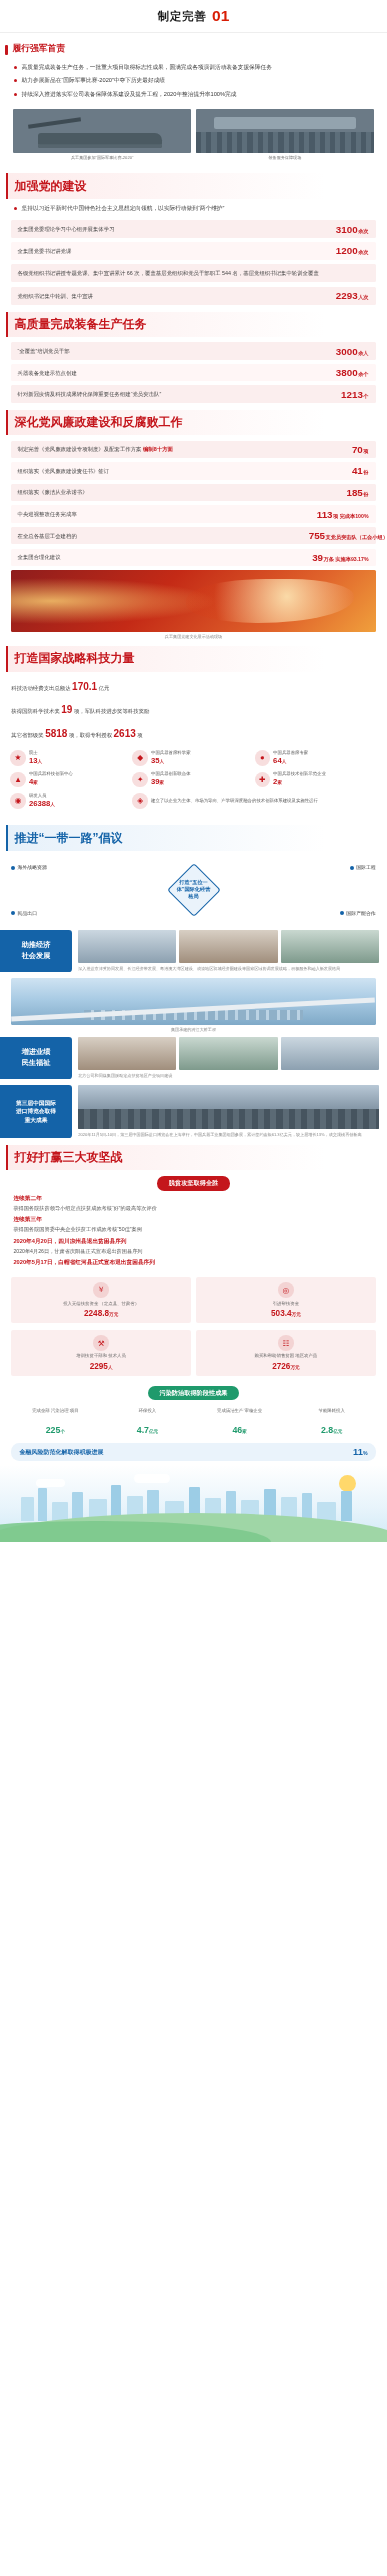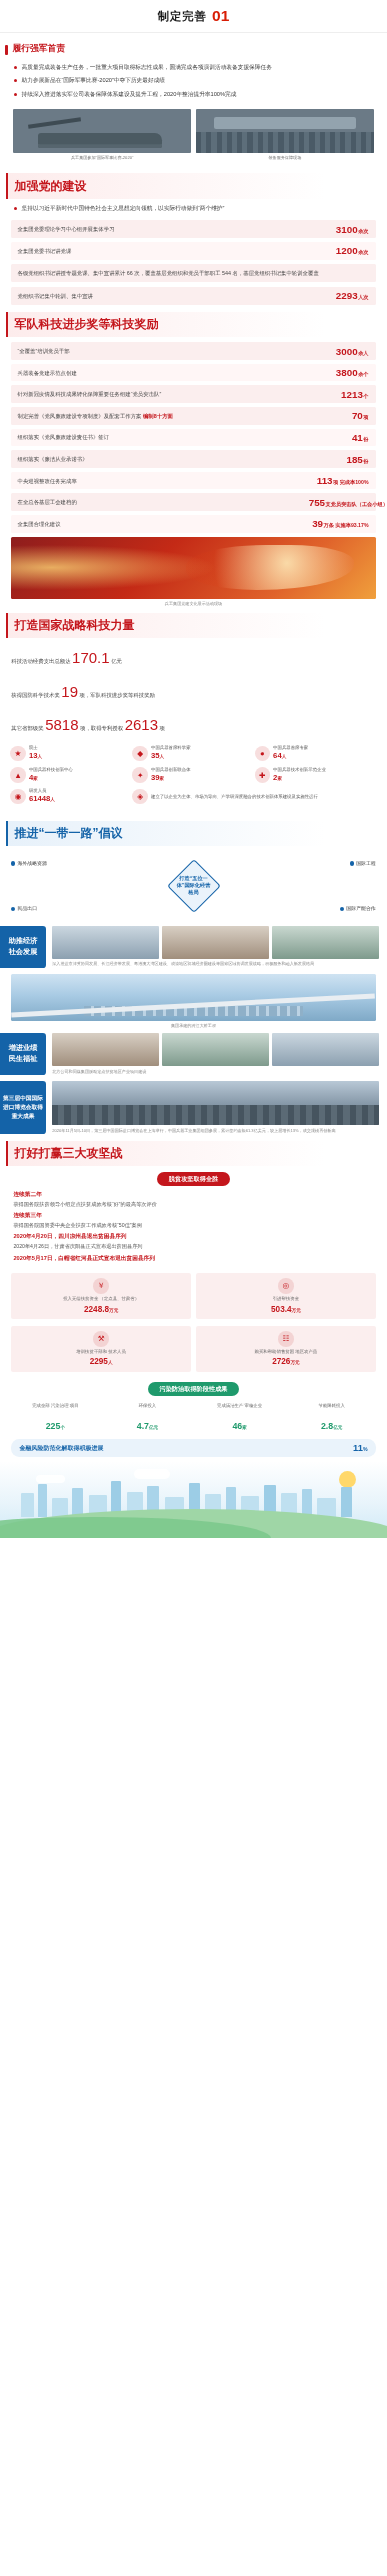--- a/index.html
+++ b/index.html
@@ -148,21 +148,21 @@
     content:""; position:absolute; right:6%; top:14%; width:46%; height:72%;
     border-radius:50% 40% 60% 45%;
     background: radial-gradient(circle at 60% 40%, rgba(255,240,190,.85), rgba(220,60,20,.15) 70%);
   }
   .banner-cap { font-size:4.1px; color:#888; text-align:center; margin: 2.1px 11.3px 5.2px 11.3px; }
 
   
   .tech-para {
     margin: 0 11.3px 4.1px 11.3px; font-size:5.4px; line-height:1.95; color:#444; text-align:justify;
   }
-  .tech-para .big { font-size:15px; color:#c4161c; font-weight:normal;margin-top:32px; }
+  .tech-para .big { font-size:10px; color:#c4161c; font-weight:bold;margin-top:32px; }
 
   
   .br-wrap { position:relative; margin: 3.1px 11.3px 6.2px 11.3px; height: 68px; }
   .br-center {
     position:absolute; left:50%; top:50%; transform:translate(-50%,-50%);
     width: 68px; height:68px;
   }
   .br-diamond {
     position:absolute; left:50%; top:50%; width: 38px; height:38px;
     transform: translate(-50%,-50%) rotate(45deg);
@@ -182,21 +182,21 @@
     background:#1463a8; margin-right:2.1px; vertical-align:middle;
   }
   .br-tl { left: 0; top: 8.2px; }
   .br-bl { left: 0; bottom: 8.2px; }
   .br-tr { right: 0; top: 8.2px; }
   .br-br { right: 0; bottom: 8.2px; }
 
   
   .side-block { display:flex; align-items:stretch; margin: 5.2px 0 6.2px 0; }
   .side-tag {
-    width: 46px; flex:none; background:#1463a8; color:#fff;
+    width: 72px; flex:none; background:#1463a8; color:#fff;
     display:flex; align-items:center; justify-content:center; text-align:center;
     font-size: 7.2px; font-weight:bold; line-height:1.5; padding: 4.1px 3.1px;
     border-radius: 0 3.1px 3.1px 0;
   }
   .side-body { flex:1; padding: 0 8.2px 0 6.2px; }
   .side-photos { display:flex; gap:3.1px; }
   .side-photos .sp { flex:1; height: 33px; border-radius:1px; }
   .sp-a { background: linear-gradient(180deg,#cbd7e0,#8ca0b0); }
   .sp-b { background: linear-gradient(180deg,#d8cfc4,#a08e7c); }
   .sp-c { background: linear-gradient(180deg,#c9d8d0,#7e9a8c); }
@@ -345,41 +345,44 @@
   </div>
   <div class="para-nums">各级党组织书记讲授专题党课、集中宣讲累计 66 次，覆盖基层党组织和党员干部职工 544 名，基层党组织书记集中轮训全覆盖</div>
   <div class="data-row">
     <div class="label">党组织书记集中轮训、集中宣讲</div>
     <div class="value">
       <span class="n">2293</span><span class="u">人次</span>
     </div>
   </div>
 
   <div class="sec-head-wide">
-    <span>军队科技进步奖等科技奖励</span>
+    <span>高质量完成装备生产任务</span>
   </div>
   <div class="data-row">
     <div class="label">“全覆盖”培训党员干部</div>
     <div class="value">
       <span class="n">3000</span><span class="u">余人</span>
     </div>
   </div>
   <div class="data-row alt">
     <div class="label">兵器装备党建示范点创建</div>
     <div class="value">
       <span class="n">3800</span><span class="u">余个</span>
     </div>
   </div>
   <div class="data-row">
     <div class="label">针对新冠疫情及科技成果转化保障重要任务组建“党员突击队”</div>
     <div class="value">
       <span class="n">1213</span><span class="u">个</span>
     </div>
   </div>
 
+  <div class="sec-head-wide">
+    <span>深化党风廉政建设和反腐败工作</span>
+  </div>
   <div class="data-row">
     <div class="label">
       <span>制定完善《党风廉政建设专项制度》及配套工作方案</span>
       <span class="inline-em">编制8十方面</span>
     </div>
     <div class="value">
       <span class="n">70</span><span class="u">项</span>
     </div>
   </div>
   <div class="data-row alt">
@@ -477,21 +480,21 @@
       <div class="stat-ico">✚</div>
       <div class="stat-txt">
         <span>中国兵器技术创新示范企业</span>
         <span class="n"><span>2</span><small>家</small></span>
       </div>
     </div>
     <div class="stat-cell">
       <div class="stat-ico">◉</div>
       <div class="stat-txt">
         <span>研发人员</span>
-        <span class="n"><span>61448</span><small>人</small></span>
+        <span class="n"><span>26388</span><small>人</small></span>
       </div>
     </div>
     <div class="stat-cell" style="width:66.66%">
       <div class="stat-ico">◈</div>
       <div class="stat-txt">
         <span>建立了以企业为主体、市场为导向、产学研深度融合的技术创新体系建设及实施性运行</span>
       </div>
     </div>
   </div>
 

